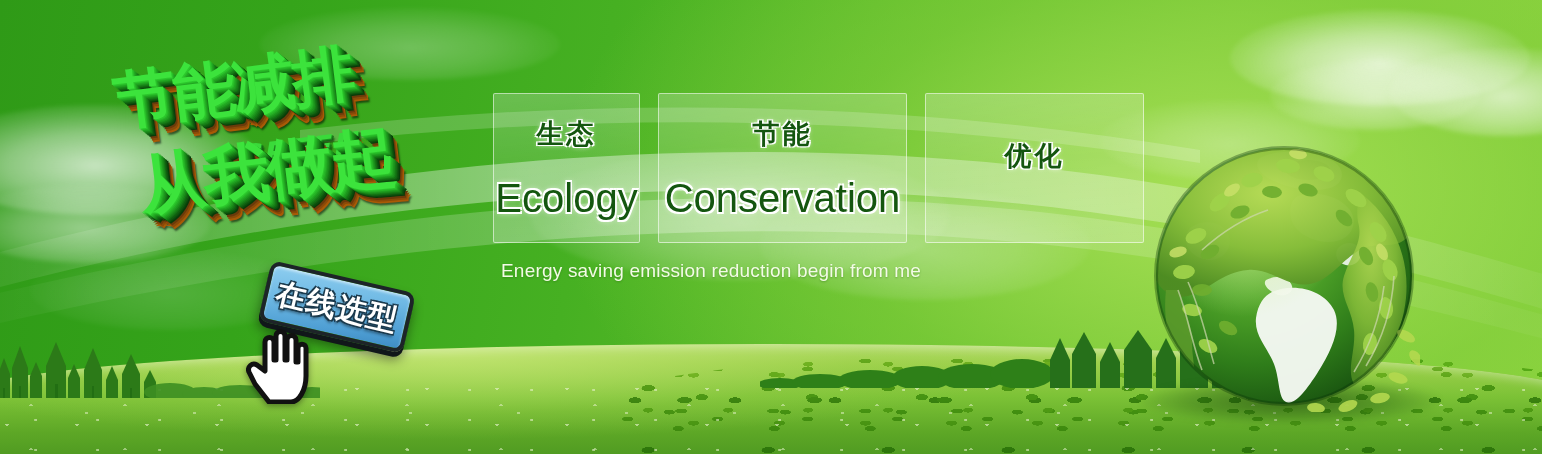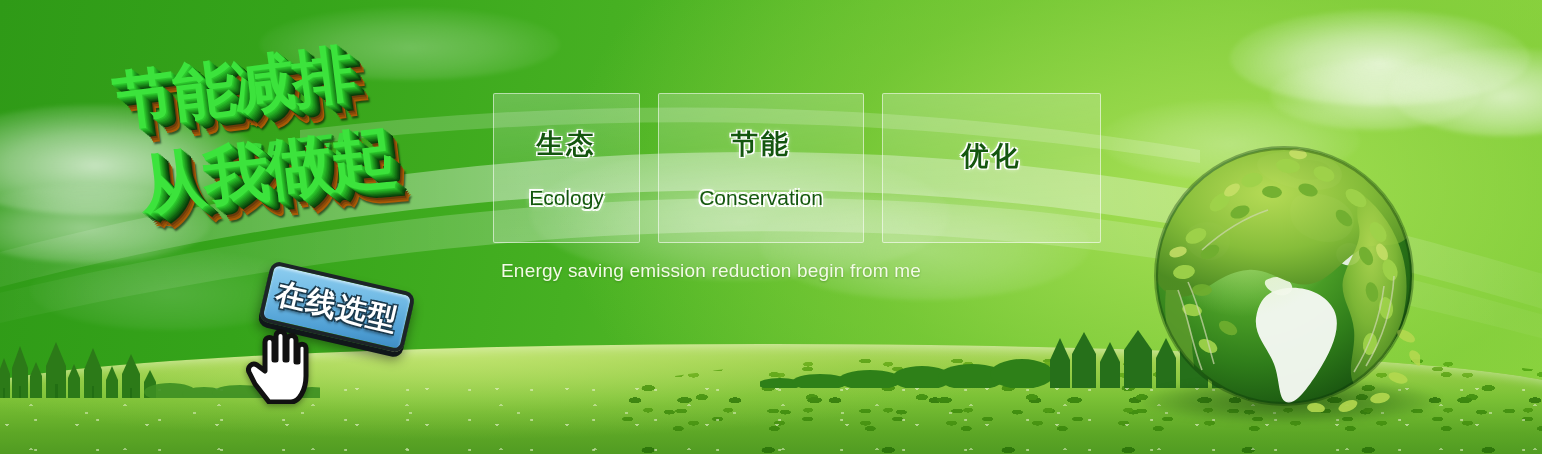--- a/index.html
+++ b/index.html
@@ -149,36 +149,36 @@
     height:150px;
     border:1px solid rgba(255,255,255,0.55);
     border-radius:2px;
     background:linear-gradient(175deg, rgba(255,255,255,0.22) 0%, rgba(255,255,255,0.12) 45%, rgba(255,255,255,0.17) 100%);
     display:flex; flex-direction:column;
     align-items:center; justify-content:center;
     padding:0 18px;
     cursor:pointer;
   }
   #feature-card-0 { width:147px; }
-  #feature-card-1 { width:206px; }
+  #feature-card-1 { width:249px; }
   #feature-card-2 { width:219px;text-align:center; }
 
   .card-zh {
     font-family:"DejaVu Sans", sans-serif;
     font-size:27px; font-weight:bold;
     color:#14560f; letter-spacing:3px;
     margin-bottom:24px;
     text-shadow:
       -1.4px -1.4px 0 #ffffff, 1.4px -1.4px 0 #ffffff,
       -1.4px 1.4px 0 #ffffff, 1.4px 1.4px 0 #ffffff,
       0 0 5px rgba(255,255,255,.9);
   }
   .card-en {
     font-family:"Liberation Sans", sans-serif;
-    font-size:21px; font-weight:normal;
+    font-size:40px; font-weight:normal;
     color:#14560f;
     white-space:nowrap;
     text-shadow:
       -1.6px -1.6px 0 #ffffff, 1.6px -1.6px 0 #ffffff,
       -1.6px 1.6px 0 #ffffff, 1.6px 1.6px 0 #ffffff,
       0 0 6px rgba(255,255,255,.95);
   }
 
   
   #tagline {

